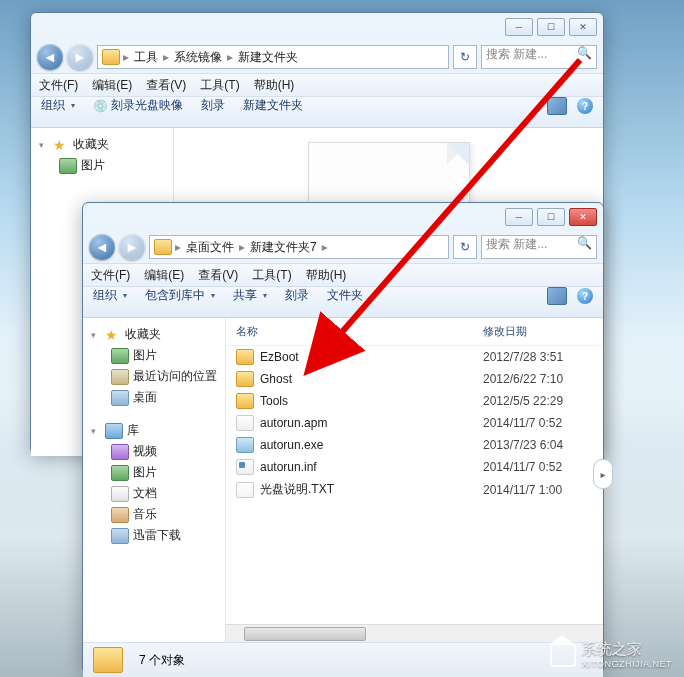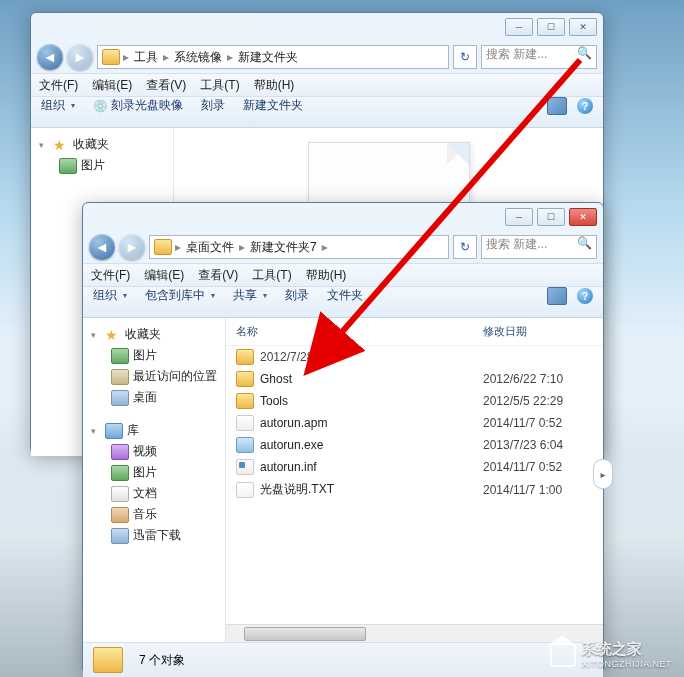--- a/index.html
+++ b/index.html
@@ -230,20 +230,21 @@
         </div>
     </div>
     <div class="content">
       <div class="cols">
         <div class="col-name">名称</div>
         <div class="col-date">修改日期</div>
       </div>
       <div id="filelist">
           <div class="row">
             <div class="ficon folder"></div>
+            <div class="fname">EzBoot</div>
             <div class="fdate">2012/7/28 3:51</div>
           </div>
           <div class="row">
             <div class="ficon folder"></div>
             <div class="fname">Ghost</div>
             <div class="fdate">2012/6/22 7:10</div>
           </div>
           <div class="row">
             <div class="ficon folder"></div>
             <div class="fname">Tools</div>
@@ -289,16 +290,16 @@
       <marker id="ah" markerWidth="12" markerHeight="12" refX="2" refY="5" orient="auto">
         <path d="M0,0 L10,5 L0,10 Z" fill="#e50000"></path>
       </marker>
     </defs>
   <line x1="580" y1="60" x2="335" y2="340" stroke="#e50000" stroke-width="6" marker-end="url(#ah)"></line>
 </svg>
 
 <div class="wm">
   <div class="house"></div>
   <div>
-    <div style="font-weight:bold">系统之家</div>
+    <div style="font-weight:normal">系统之家</div>
     <div style="font-size:9px;letter-spacing:.5px">XITONGZHIJIA.NET</div>
   </div>
 </div>
 
 </body></html>

